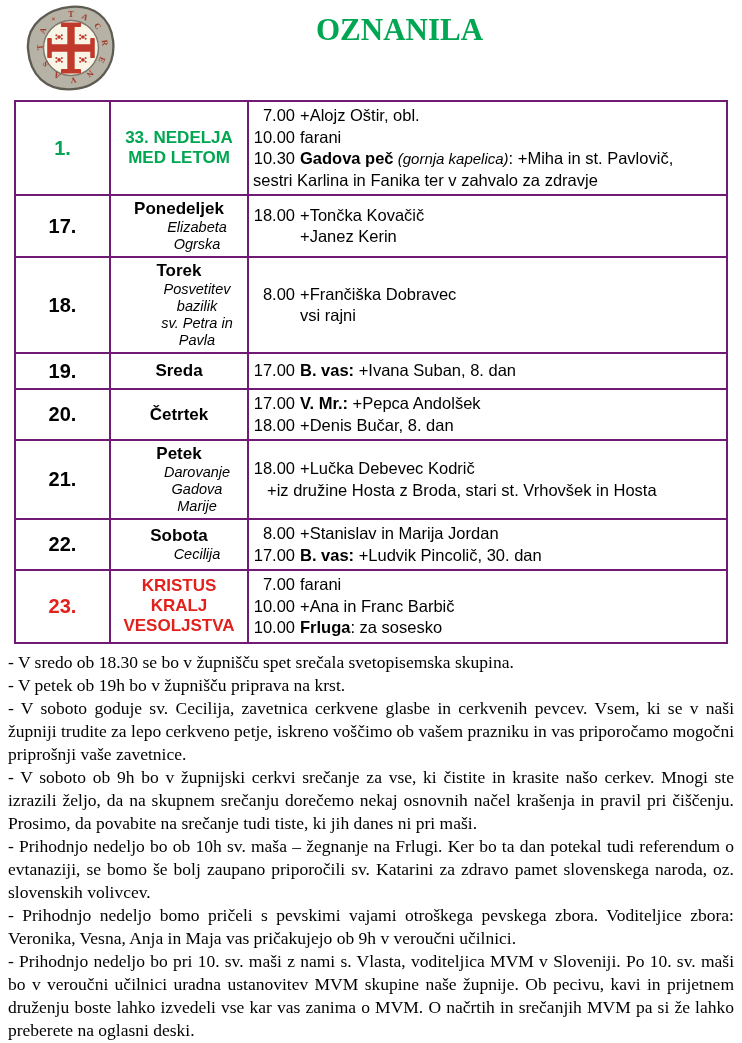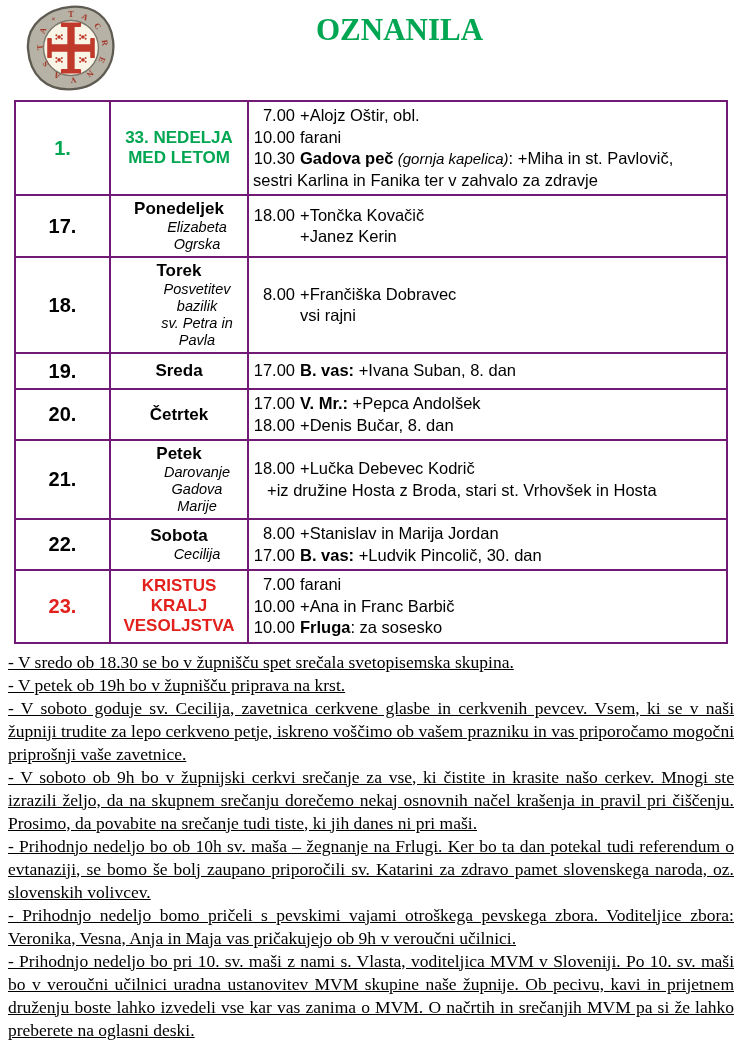--- a/index.html
+++ b/index.html
@@ -38,21 +38,21 @@
   .seg-bi { font-weight:bold; }
   .seg-in { font-style:italic; font-size:15px; }
   .c-green { color:var(--green); }
   .c-red { color:var(--red); }
   tr.row-0 { height:88px; } tr.row-1 { height:52px; } tr.row-2 { height:57px; }
   tr.row-3 { height:36px; } tr.row-4 { height:46px; } tr.row-5 { height:59px; }
   tr.row-6 { height:50px; } tr.row-7 { height:70px; }
   
   .announcements {
     margin:7px 8px 0 8px; font-family:"Liberation Serif", serif;
-    font-size:17.5px; line-height:23px; color:#000;text-decoration:underline;
+    font-size:17.5px; line-height:23px; color:#000;
   }
   .ann { margin:0; text-align:justify; }
 </style>
 </head>
 <body>
 
 <div class="page">
 
   <header class="header">
     <div class="logo">

